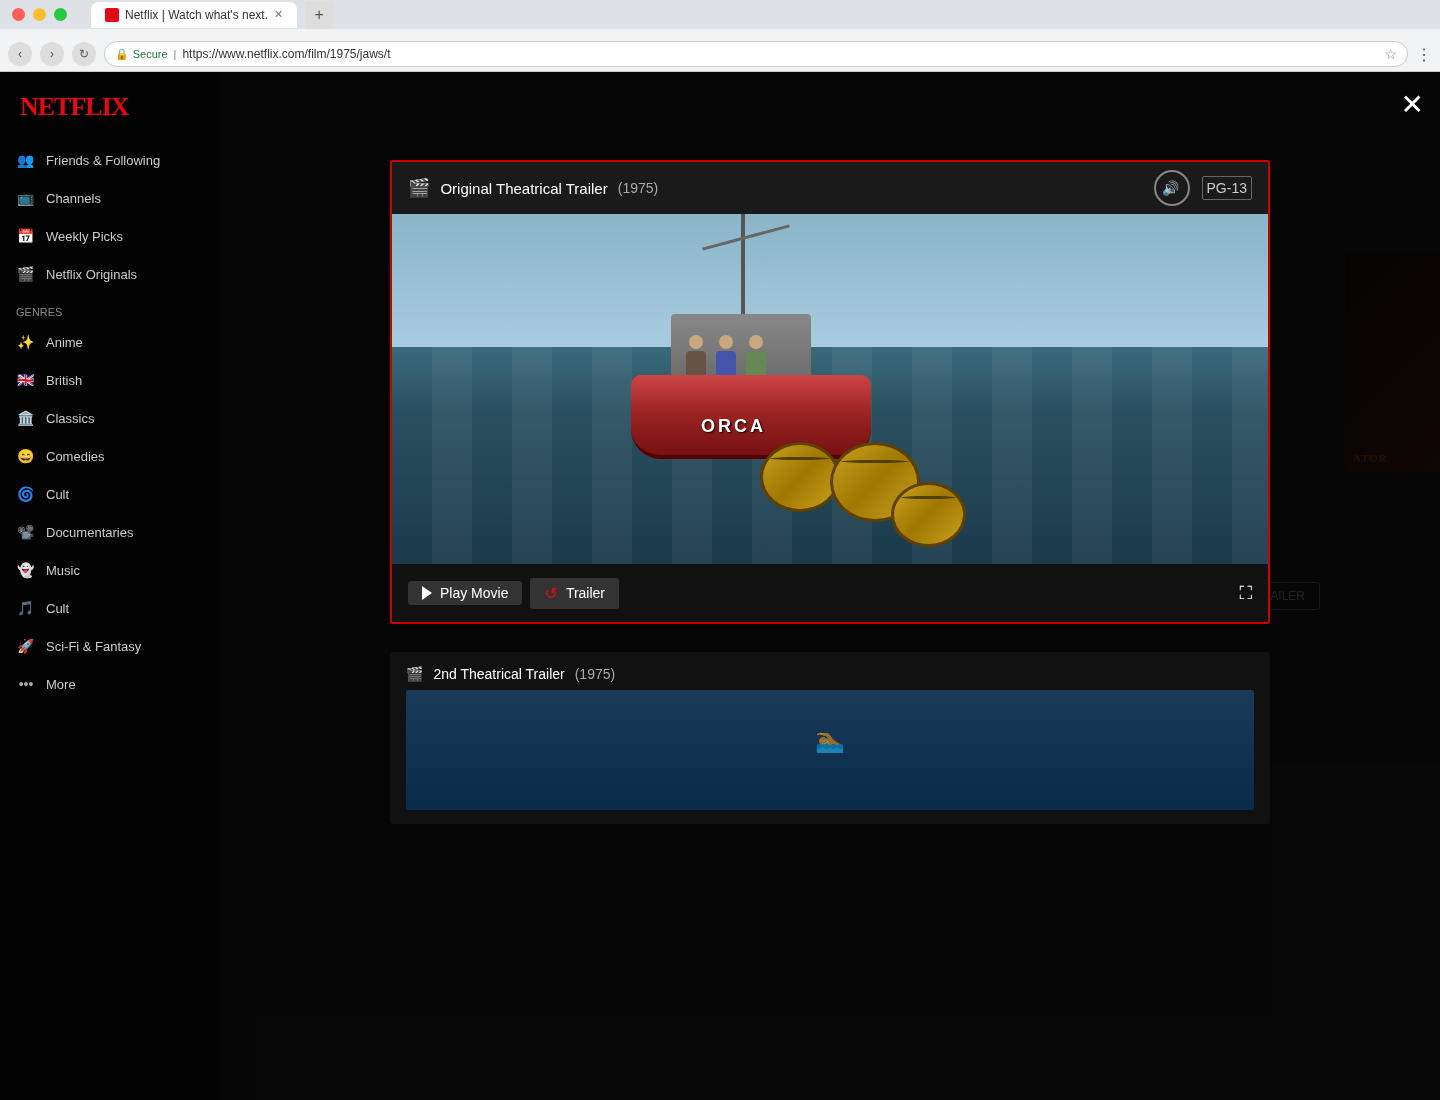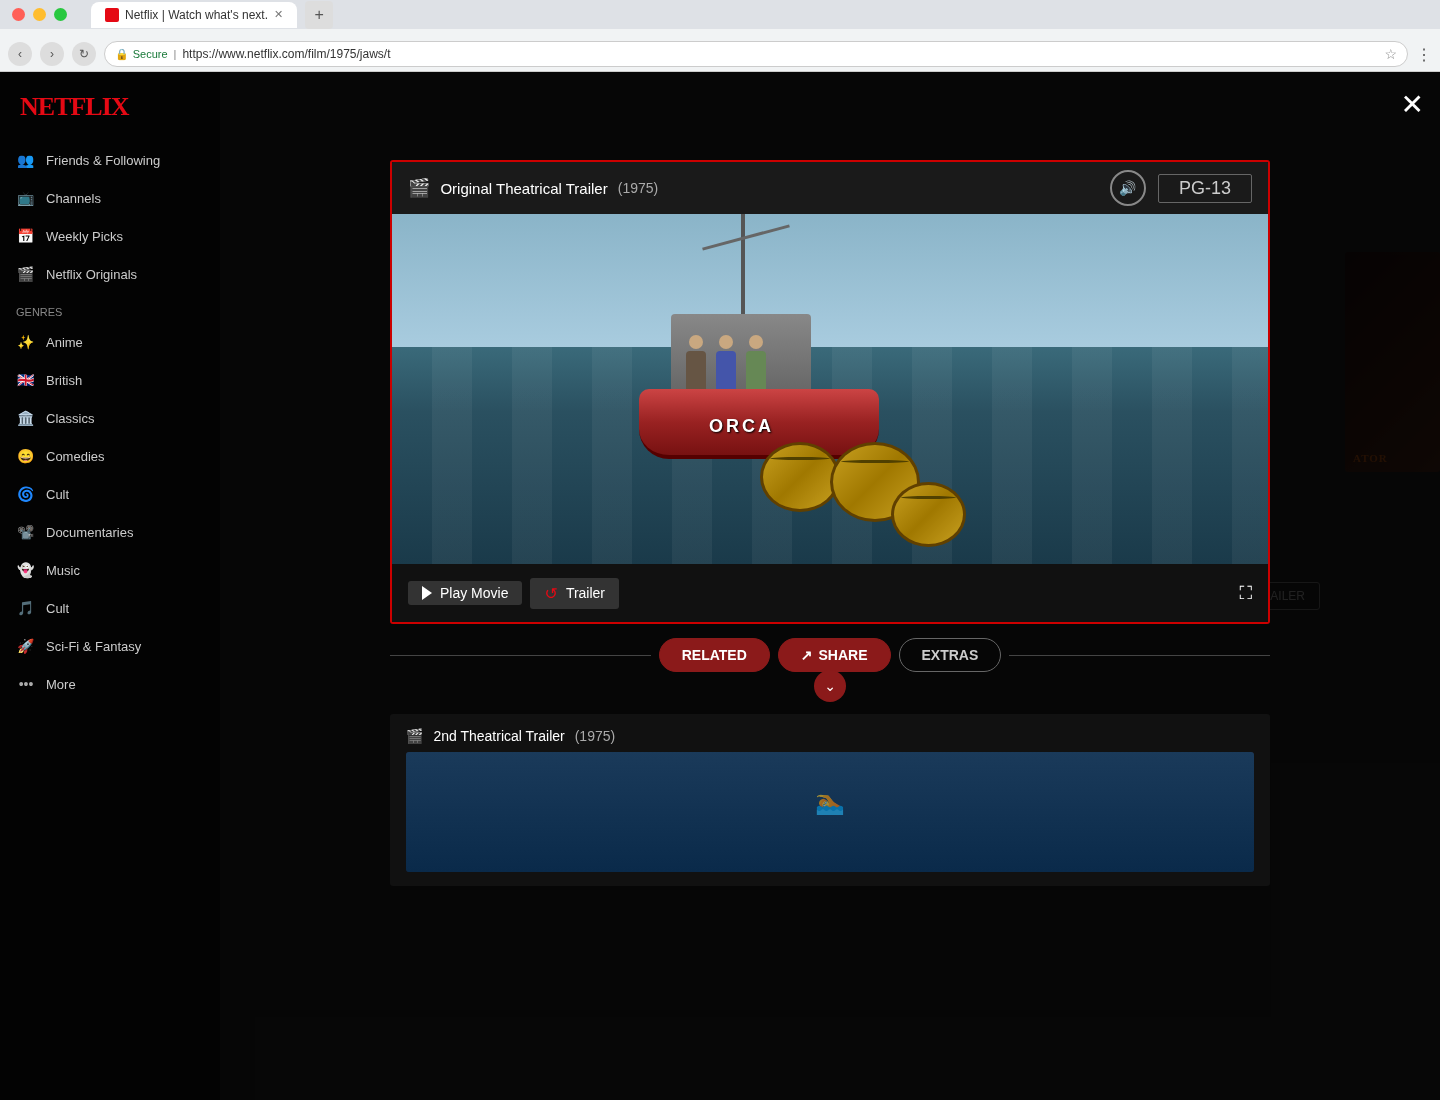--- a/index.html
+++ b/index.html
@@ -247,23 +247,23 @@
     .volume-btn {
       width: 36px; height: 36px;
       border: 2px solid #888;
       border-radius: 50%;
       display: flex; align-items: center; justify-content: center;
       color: #fff;
       font-size: 14px;
     }
     .rating-badge {
       color: #ccc;
-      font-size: 18px;
+      font-size: 14px;
       border: 1px solid #666;
-      padding: 3px 20px;
+      padding: 3px 4px;
       border-radius: 2px;
     }
 
     
     .video-frame {
       position: relative;
       width: 100%;
       height: 350px;
       background: #1c3a4a;
       overflow: hidden;
@@ -299,23 +299,23 @@
     .boat-container {
       position: absolute;
       bottom: 30%;
       left: 25%;
       width: 280px;
       height: 200px;
     }
     .boat-hull {
       position: absolute;
       bottom: 0;
-      left: 28px;
+      left: 20px;
       width: 240px;
-      height: 70px;
+      height: 84px;
       background: linear-gradient(180deg, #c44 0%, #922 50%, #711 100%);
       border-radius: 10px 10px 30px 30px;
       border-bottom: 4px solid #500;
       text-align: center;
     }
     .boat-cabin {
       position: absolute;
       bottom: 65px;
       left: 60px;
       width: 140px;
@@ -761,31 +761,20 @@
           </button>
           <button class="trailer-btn">
             <span class="refresh-icon">↺</span>
             <span>Trailer</span>
           </button>
           <button class="fullscreen-btn">⛶</button>
         </div>
 
       </div>
 
-      <div class="action-tabs">
-        <div class="tab-divider"></div>
-        <button class="action-tab tab-related">RELATED</button>
-        <button class="action-tab tab-share">
-          <span>↗</span>
-          <span>SHARE</span>
-        </button>
-        <button class="action-tab tab-extras">EXTRAS</button>
-        <div class="tab-divider"></div>
-        <div class="expand-btn">⌄</div>
-      </div>
 
       <div class="second-trailer" style="margin-top:28px;">
         <div class="second-trailer-title">
           <span>🎬</span>
           <span>2nd Theatrical Trailer</span>
           <span style="color:#aaa;">(1975)</span>
         </div>
         <div class="second-trailer-preview">
           <div class="swimmer-scene">
             <span class="swimmer-figure">🏊</span>

